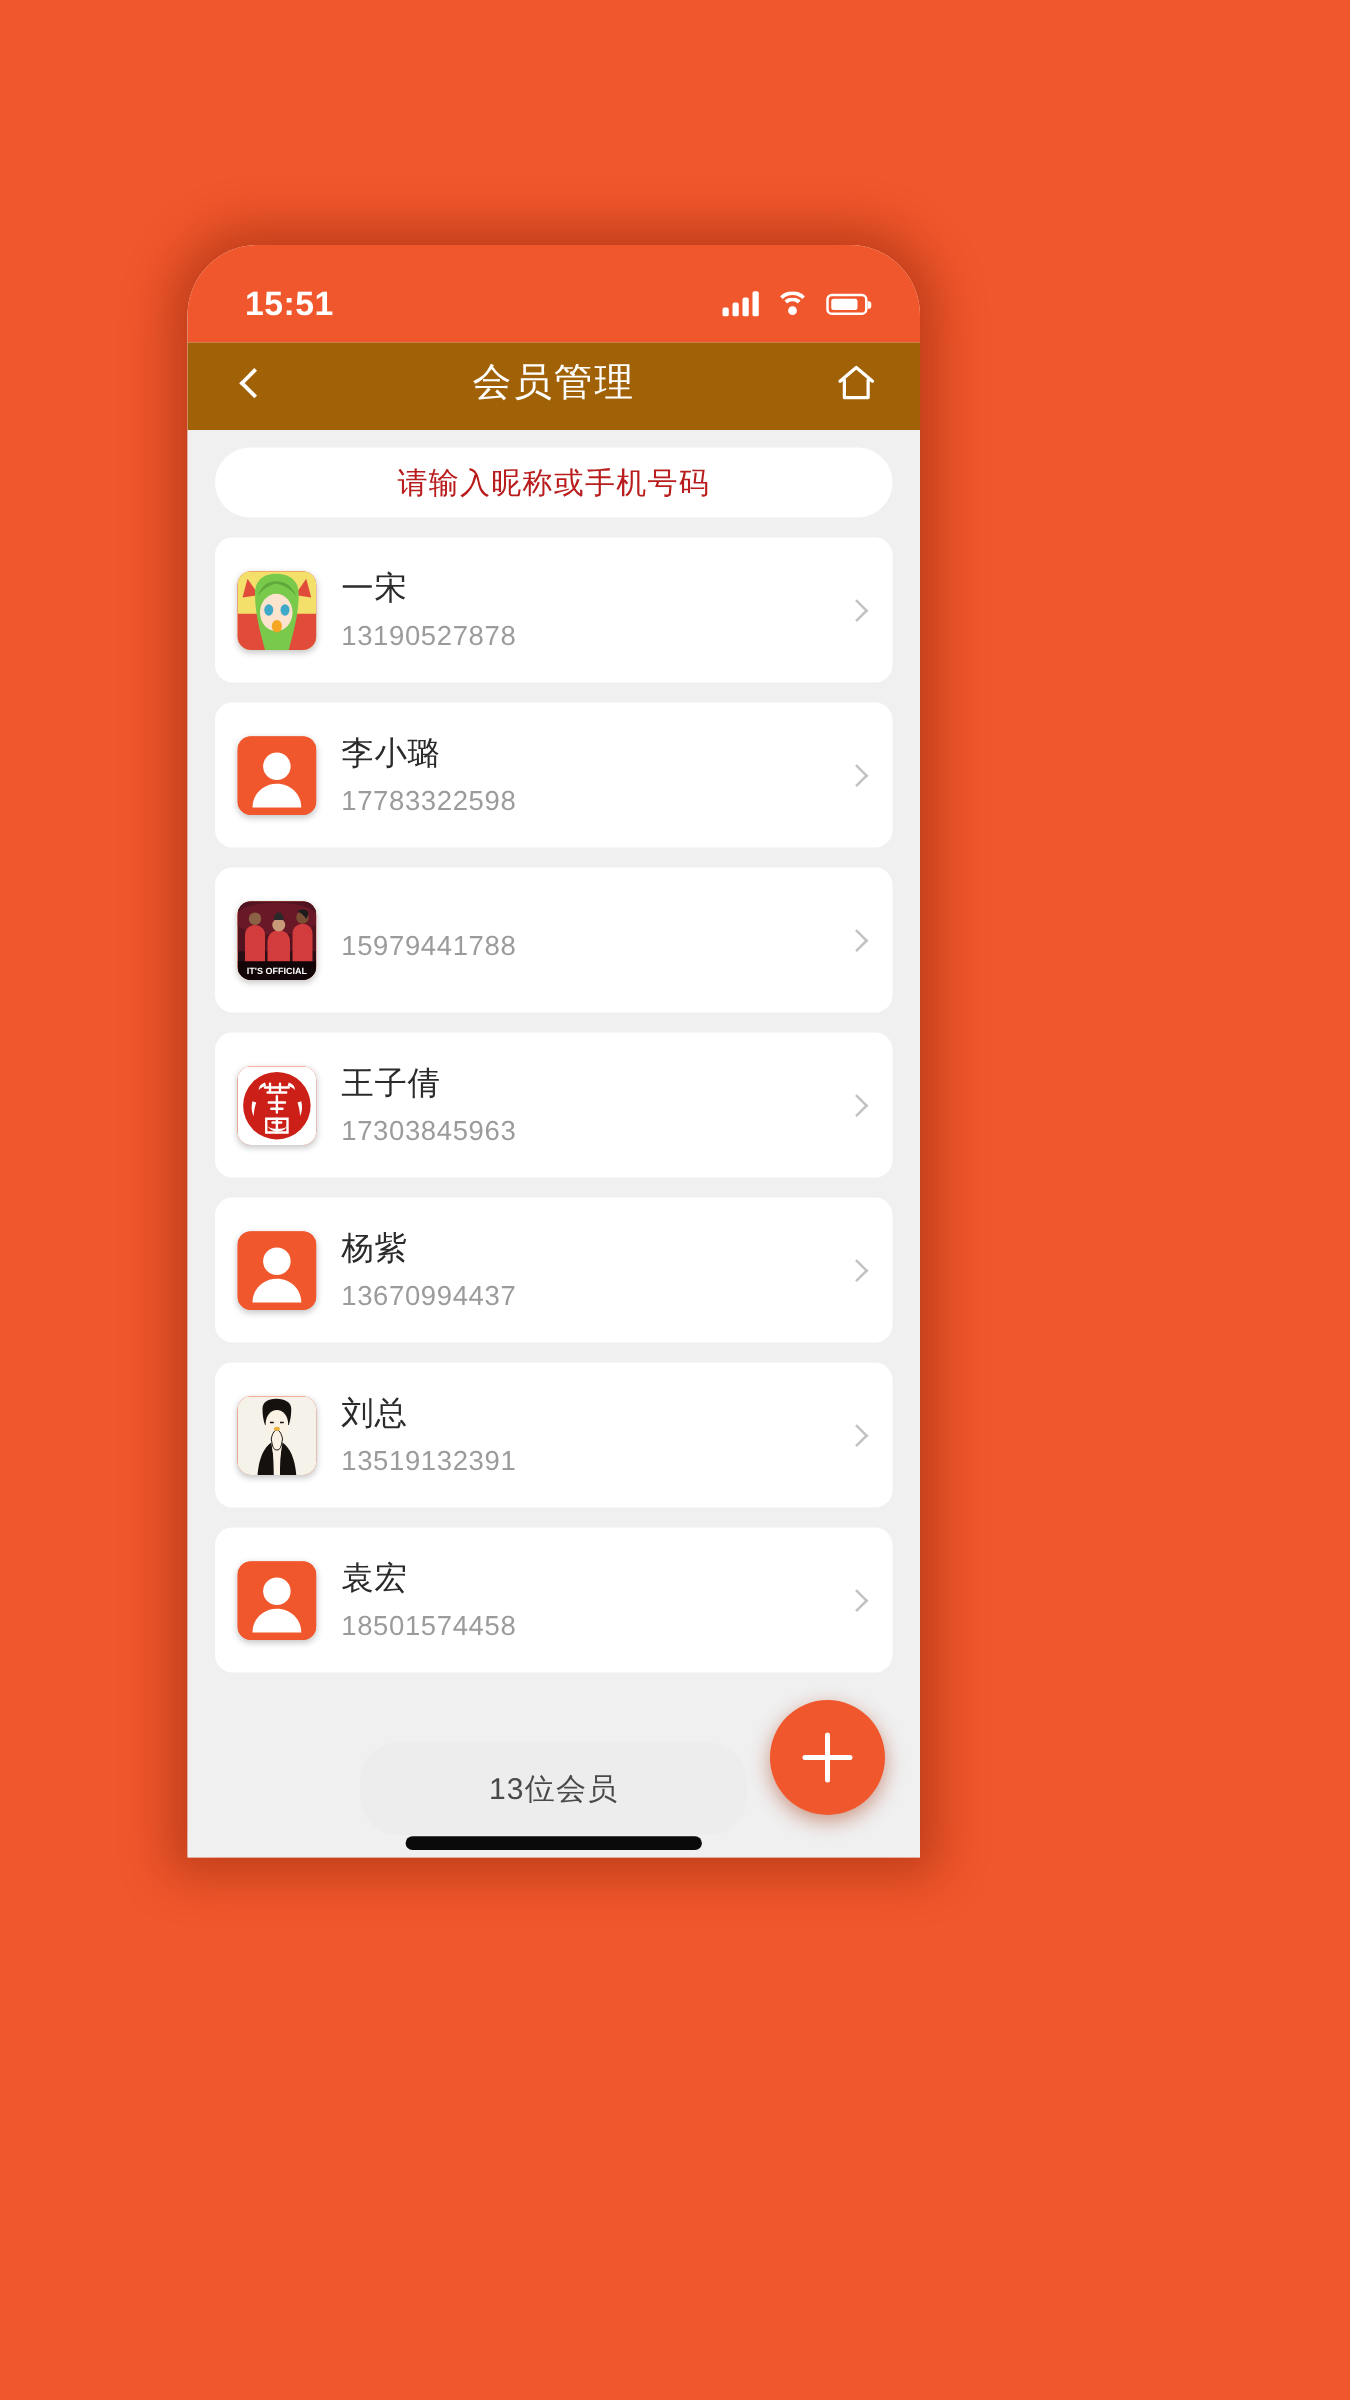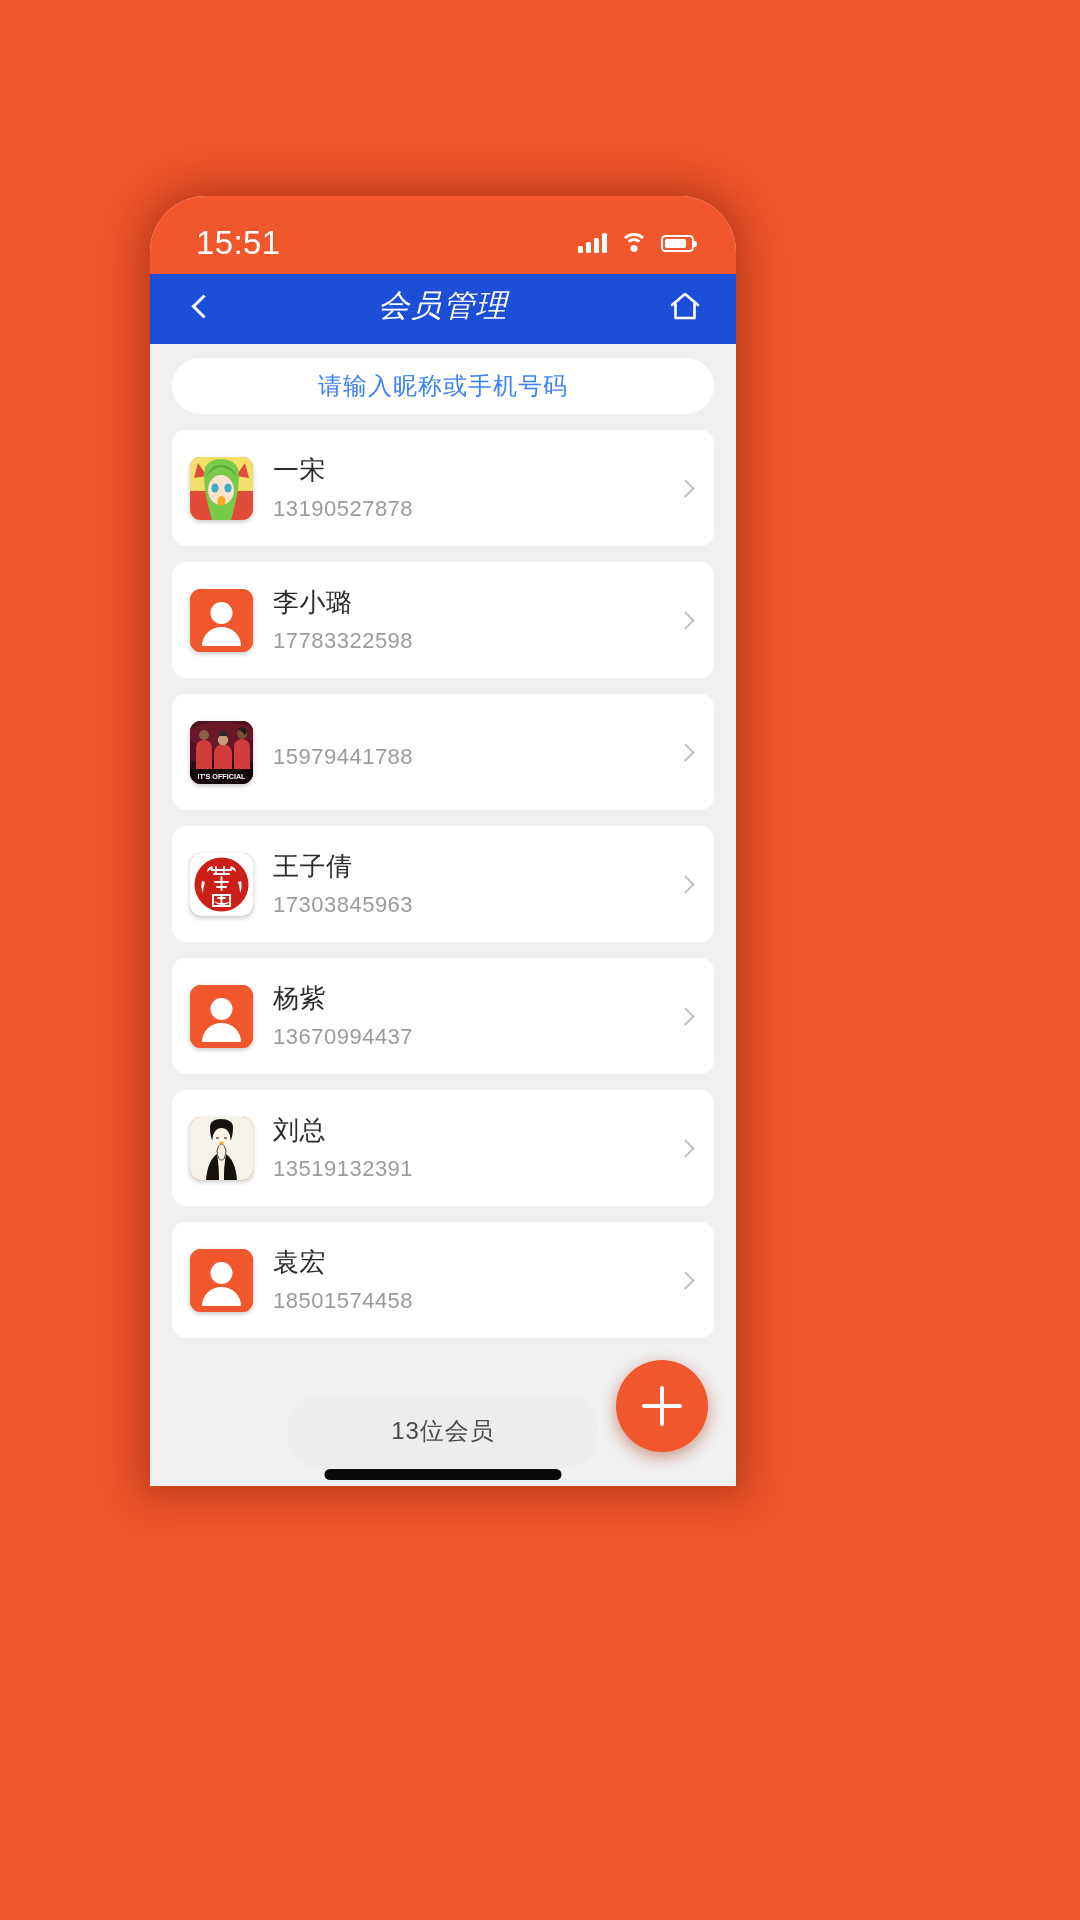--- a/index.html
+++ b/index.html
@@ -22,21 +22,21 @@
   }
 
   
   #status-bar{
     height:78px;
     background:#F1572C;
     display:flex; align-items:center; justify-content:space-between;
     padding:16px 42px 0 46px;
   }
   #status-time{
-    color:#fff; font-size:33px; font-weight:normal; letter-spacing:.4px;
+    color:#fff; font-size:27px; font-weight:bold; letter-spacing:.4px;
   }
   #status-icons{ display:flex; align-items:center; gap:13px; }
 
   .signal-bars{ display:flex; align-items:flex-end; gap:3px; height:20px; }
   .signal-bars i{ display:block; width:5px; background:#fff; border-radius:1.5px; }
   .signal-bars i:nth-child(1){ height:7px; }
   .signal-bars i:nth-child(2){ height:11px; }
   .signal-bars i:nth-child(3){ height:15px; }
   .signal-bars i:nth-child(4){ height:20px; }
 
@@ -59,24 +59,23 @@
     position:relative; padding:2px;
   }
   .battery-icon::after{
     content:""; position:absolute; right:-5px; top:4.5px;
     width:2.6px; height:6px; background:#fff; border-radius:0 2px 2px 0;
   }
   .battery-fill{ height:100%; background:#fff; border-radius:2px; }
 
   
   #nav-bar{
-    height:70px; background:#1d4ed8;
+    height:70px; background:#a16207;
     display:flex; align-items:center; justify-content:flex-start;
     padding:0 28px 6px 28px;
-    font-style:italic;
   }
   #back-button{ width:46px; height:46px; display:flex; align-items:center; justify-content:center; }
   .chev-back{
     width:17px; height:17px;
     border-left:3.4px solid #fff; border-bottom:3.4px solid #fff;
     transform:rotate(45deg); margin-left:5px;
   }
   #nav-title{
     color:#fff; font-size:31px; letter-spacing:1.5px; flex:1; text-align:center;
   }
@@ -90,21 +89,21 @@
     padding:14px 22px 0 22px;
     overflow:hidden;
     position:relative;
   }
 
   #search-field{
     height:56px; background:#fff; border-radius:30px;
     display:flex; align-items:center; justify-content:center;
     margin-bottom:16px;
   }
-  #search-placeholder{ color:#3b82f6; font-size:24px; letter-spacing:1px; }
+  #search-placeholder{ color:#b91c1c; font-size:24px; letter-spacing:1px; }
 
   .member-row{
     background:#fff; border-radius:14px;
     height:116px; margin-bottom:16px;
     display:flex; align-items:center;
     padding:0 22px 0 18px;
   }
   .avatar{
     width:63px; height:63px; border-radius:11px;
     flex:none; overflow:hidden;

